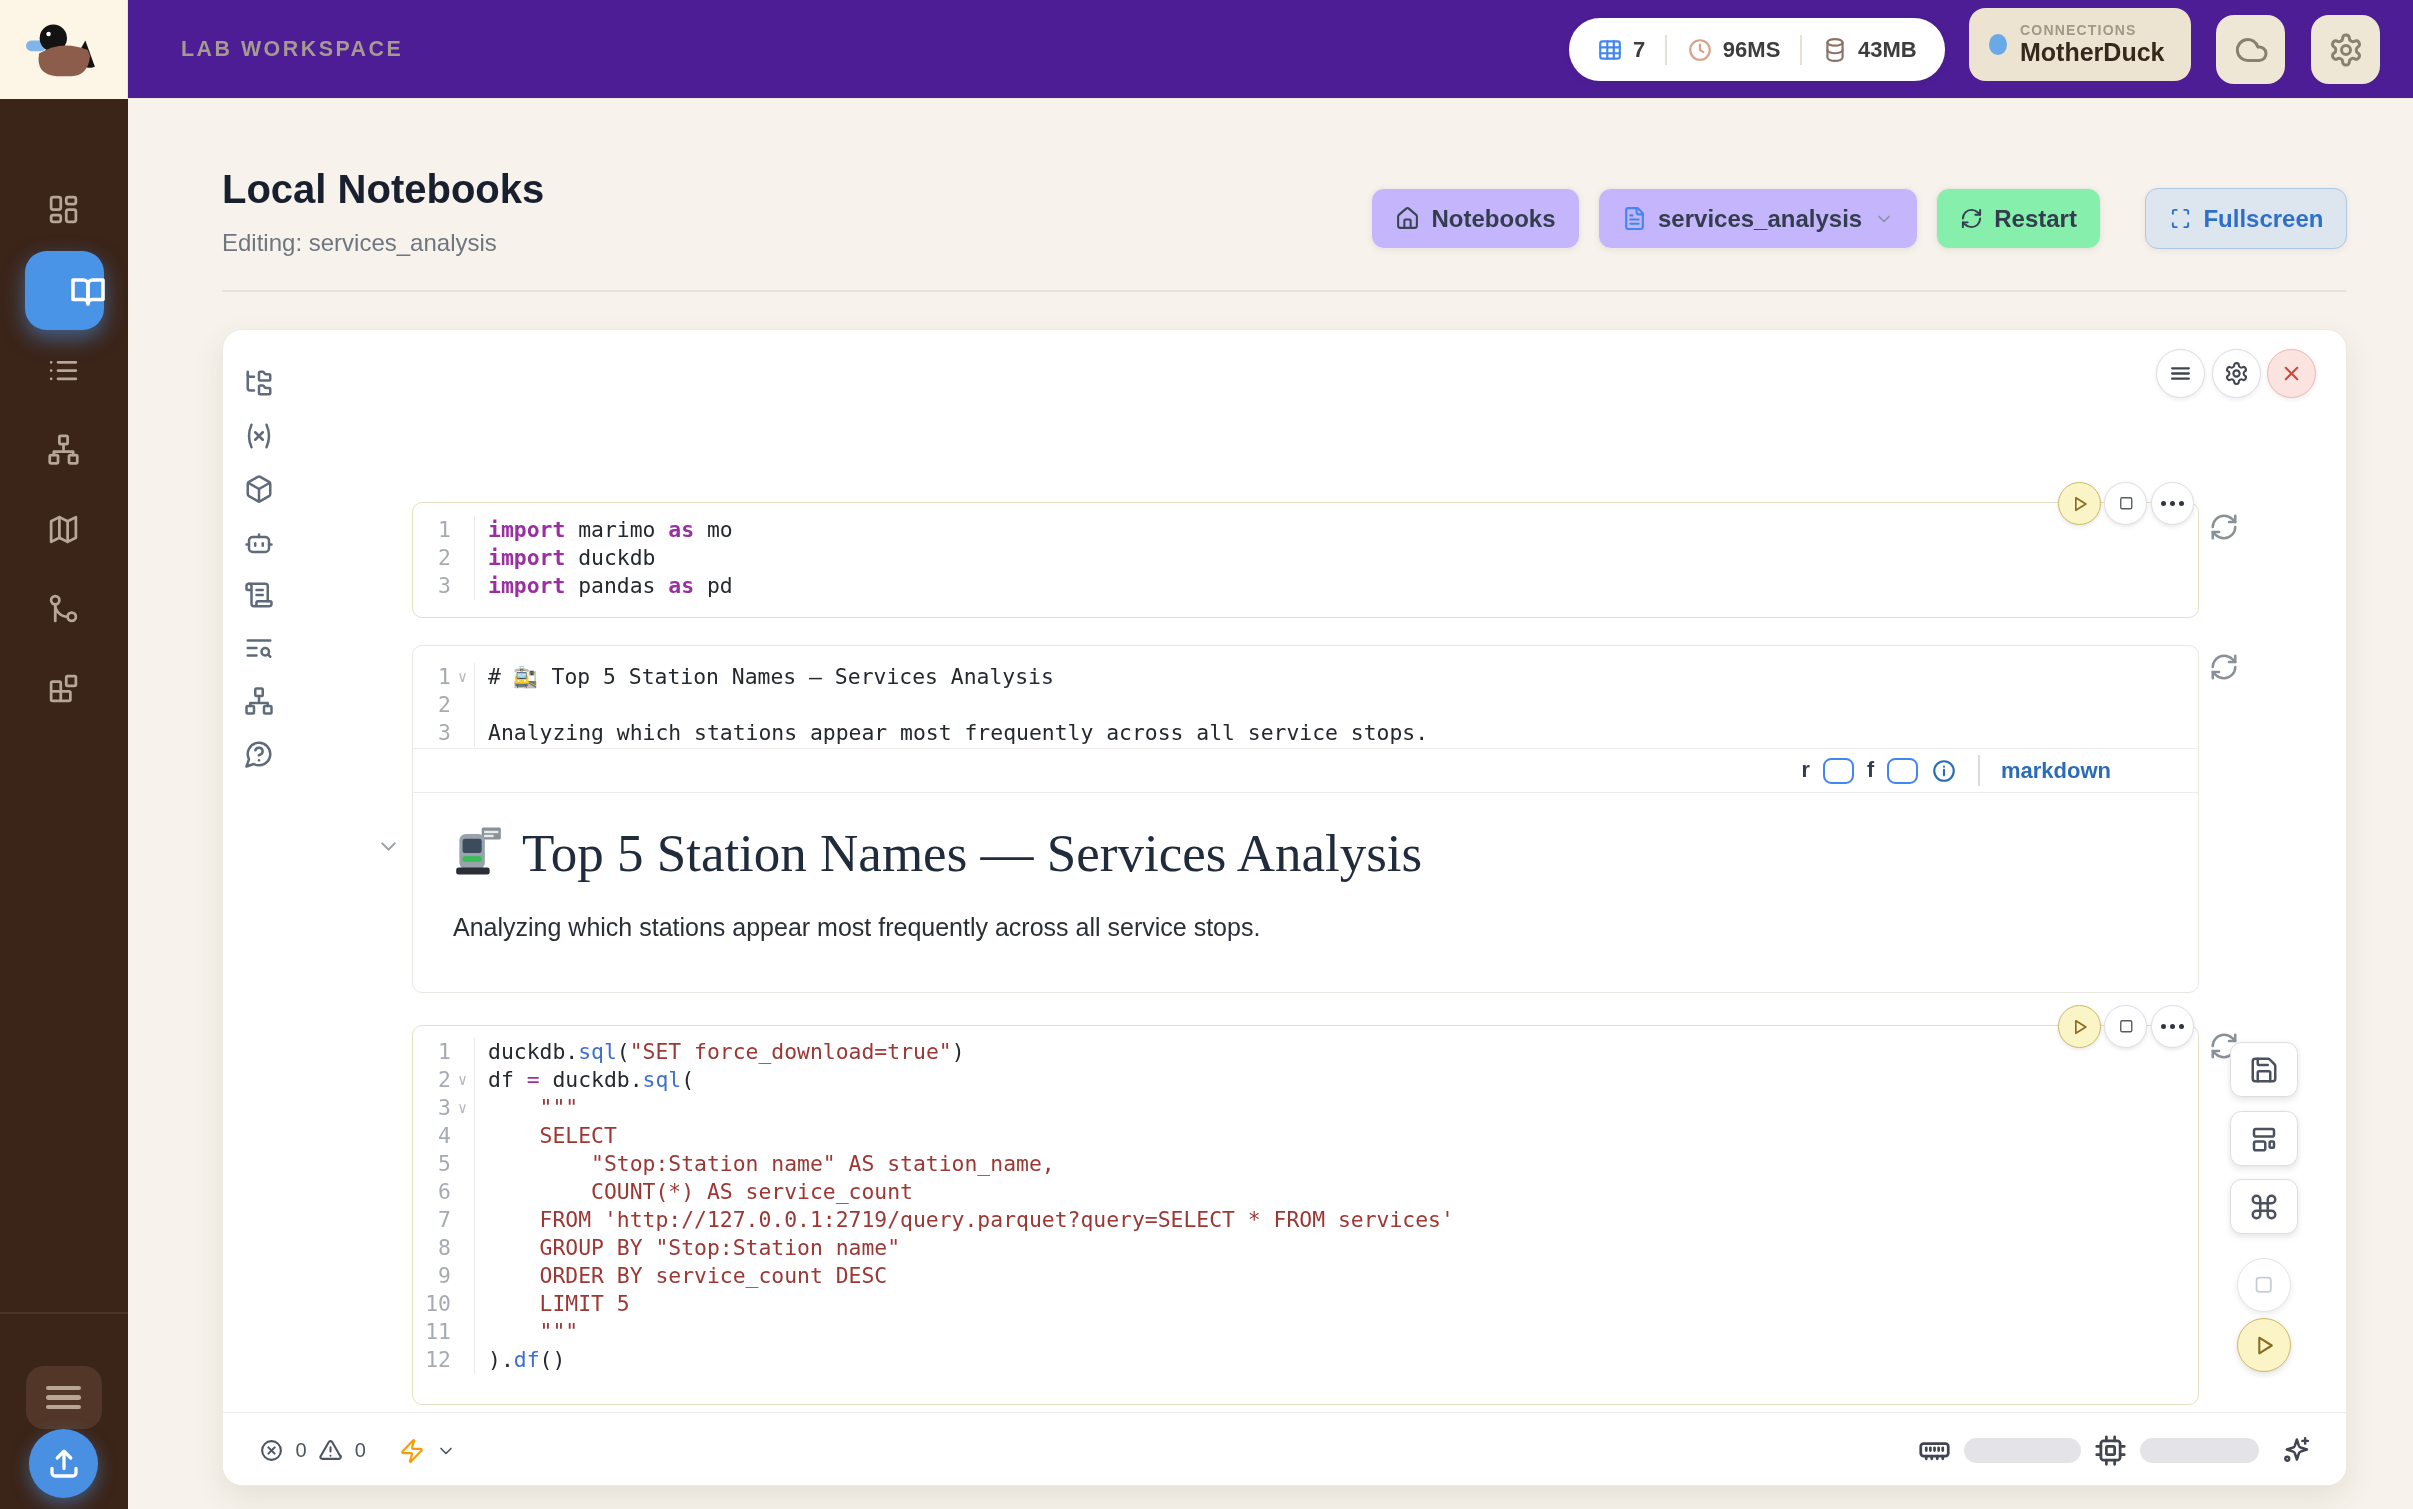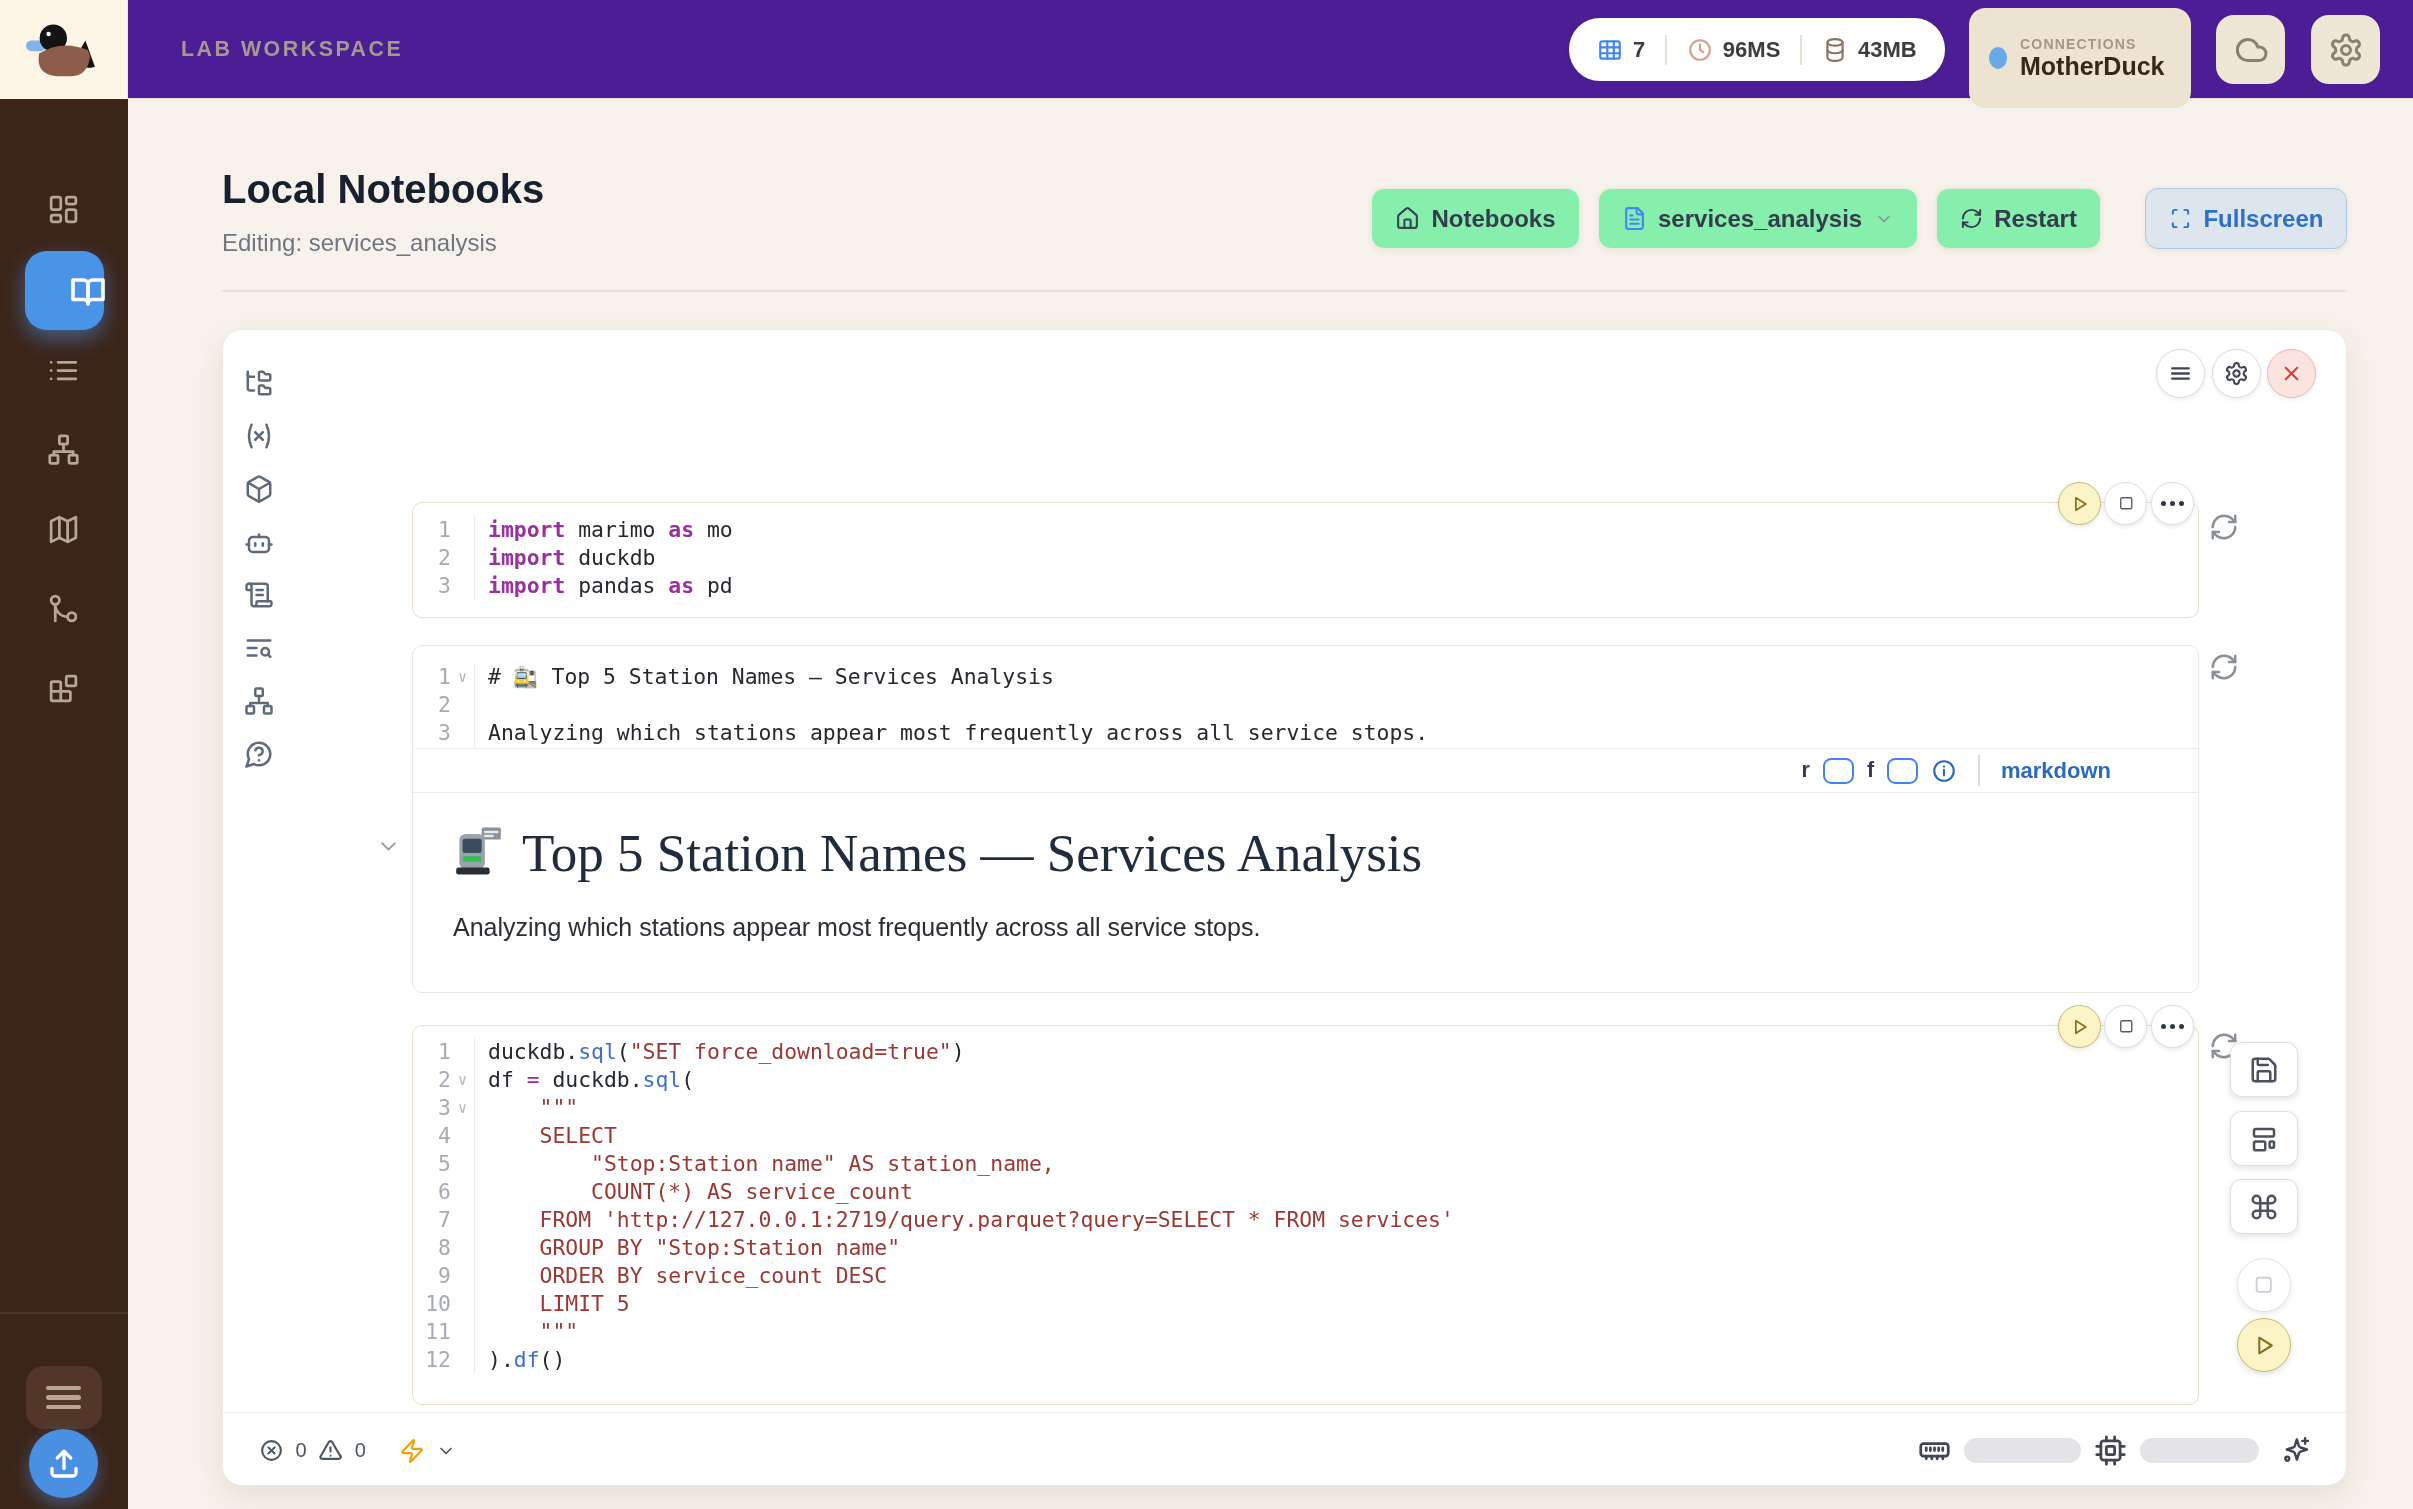--- a/index.html
+++ b/index.html
@@ -7,21 +7,21 @@
   body { font-family:"Liberation Sans", sans-serif; background:#f7f3ec; overflow:hidden; }
   .page { position:relative; width:2413px; height:1509px; }
 
   
   .topbar { position:absolute; left:0; top:0; width:2413px; height:99px; background:#4c1d95; border-bottom:0.8px solid #efe8d8; z-index:5; }
   .logo-box { position:absolute; left:0; top:0; width:128px; height:99px; background:#fdf6e6; border-right:0.8px solid #eee5d2; display:flex; align-items:center; justify-content:center; cursor:pointer; }
   .ws-label { position:absolute; left:181px; top:0; height:99px; display:flex; align-items:center; font-size:21.4px; font-weight:bold; letter-spacing:2.5px; color:#a59a8d; }
   .stats-pill { position:absolute; left:1569px; top:18px; height:63px; background:#ffffff; border-radius:31px; box-shadow:0 1.6px 6.6px rgba(60,40,20,.08); display:flex; align-items:center; padding:0 28px; gap:20px; }
   .stat { display:flex; align-items:center; gap:10px; font-size:22px; font-weight:bold; color:#3d3d3d; }
   .vdiv { width:1.6px; height:30px; background:#e7e1d4; }
-  .connections { position:absolute; left:1969px; top:8.2px; width:222px; height:100px; background:#ece3d0; border:none; border-radius:16.5px; display:flex; align-items:center; gap:13px; padding:0 20px; cursor:pointer; }
+  .connections { position:absolute; left:1969px; top:8.2px; width:222px; height:73px; background:#ece3d0; border:none; border-radius:16.5px; display:flex; align-items:center; gap:13px; padding:0 20px; cursor:pointer; }
   .conn-dot { width:18px; height:21.4px; border-radius:50%; background:#6aa9e8; flex:none; }
   .conn-col { display:flex; flex-direction:column; align-items:flex-start; line-height:1.15; }
   .conn-label { font-size:14px; font-weight:bold; letter-spacing:1.2px; color:#a39786; }
   .conn-name { font-size:25px; font-weight:bold; color:#35281c;text-align:right; }
   .tb-iconbtn { position:absolute; top:15px; width:69px; height:69px; background:#efe7d5; border:none; border-radius:18px; display:flex; align-items:center; justify-content:center; color:#8a8070; cursor:pointer; }
   .tb-cloud { left:2216px; } .tb-gear { left:2311px; }
 
   
   .sidebar { position:absolute; left:0; top:99px; width:128px; height:1410px; background:#3b2418; z-index:4; }
   .sb-item { position:absolute; left:47px; width:33px; height:33px; color:#b7a596; cursor:pointer; }
@@ -29,21 +29,21 @@
   .sb-item.active { color:#ffffff; left:70px; }
   .sb-divider { position:absolute; left:0; top:1213px; width:128px; height:1.6px; background:#4d3525; }
   .sb-menu { position:absolute; left:25.5px; top:1267px; width:76px; height:63px; background:#523728; border:none; border-radius:18px; display:flex; flex-direction:column; align-items:center; justify-content:center; gap:5.8px; cursor:pointer; }
   .sb-menu span { display:block; width:35px; height:4.1px; border-radius:2.5px; background:#b7a596; }
   .sb-upload { position:absolute; left:29px; top:1330px; width:69px; height:69px; border-radius:50%; background:#4a90e2; border:none; display:flex; align-items:center; justify-content:center; color:#fff; box-shadow:0 6.6px 18px rgba(74,144,226,.5); cursor:pointer; }
 
   
   .page-title { position:absolute; left:222px; top:167px; font-size:40px; font-weight:800; color:#18202f; }
   .page-subtitle { position:absolute; left:222px; top:229px; font-size:24px; color:#6f7680; }
   .hdr-buttons { position:absolute; left:1371px; top:188px; display:flex; gap:18px; align-items:center; }
-  .hbtn { height:61px; display:inline-flex; align-items:center; gap:11.5px; padding:0 23px; border-radius:13px; font-size:24px; font-weight:bold; color:#333d4d; background:#86efac; border:0.8px solid #edebe3; box-shadow:0 1.6px 6.6px rgba(60,50,30,.07); cursor:pointer; font-family:"Liberation Sans", sans-serif; }
+  .hbtn { height:61px; display:inline-flex; align-items:center; gap:11.5px; padding:0 23px; border-radius:13px; font-size:24px; font-weight:bold; color:#333d4d; background:#c4b5fd; border:0.8px solid #edebe3; box-shadow:0 1.6px 6.6px rgba(60,50,30,.07); cursor:pointer; font-family:"Liberation Sans", sans-serif; }
   .hbtn.gray { background:#86efac; border-color:#e9e7e0; }
   .hbtn.blue { background:#dde6ef; border:1.6px solid #abc8e6; color:#2e6fc8; margin-left:26px; }
   .hdr-divider { position:absolute; left:222px; top:290px; width:2125px; height:1.6px; background:#e8e4da; }
 
   
   .panel { position:absolute; left:222px; top:329px; width:2125px; height:1157px; background:#ffffff; border-radius:20px; border:0.8px solid #eceae2; box-shadow:0 11.5px 30px rgba(70,55,30,.10); overflow:hidden; }
   .panel-actions { position:absolute; top:19px; left:1933px; display:flex; gap:6.6px; }
   .circ { width:49px; height:49px; border-radius:50%; background:#fff; border:1.6px solid #dadce2; box-shadow:0 1.6px 5px rgba(0,0,0,.08); display:flex; align-items:center; justify-content:center; color:#3f4652; cursor:pointer; }
   .circ.close { background:#fbe3e0; border-color:#f2b4ae; color:#d0453c; }
   .panel-toolbar { position:absolute; left:20.6px; top:38px; display:flex; flex-direction:column; gap:23px; }

